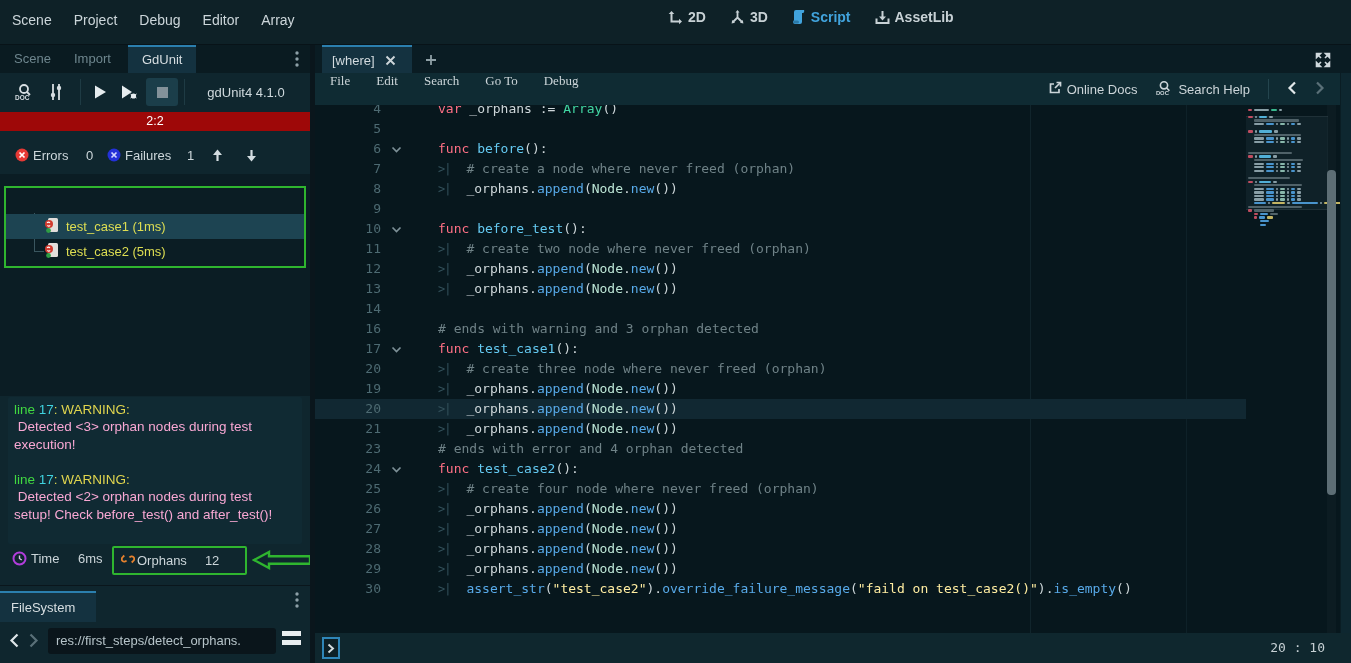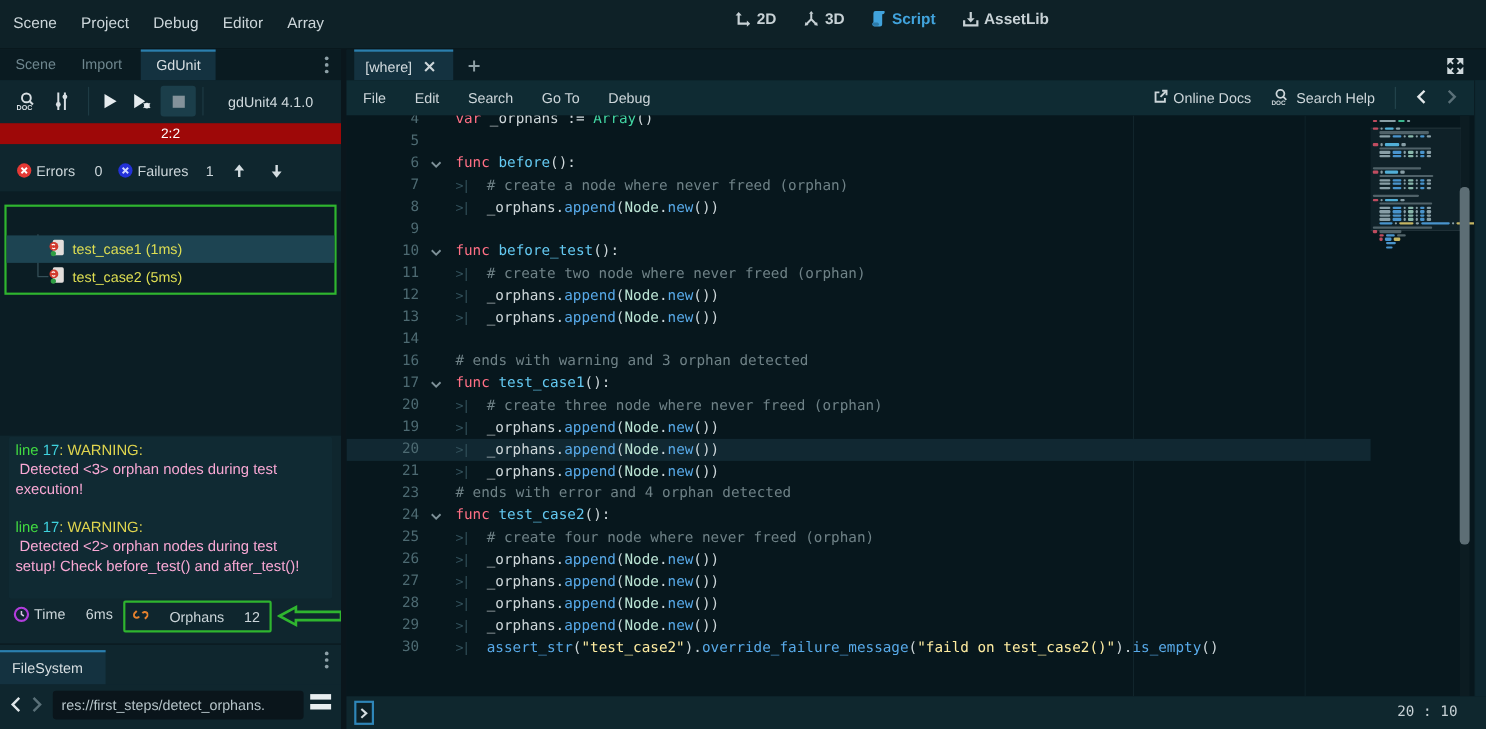--- a/index.html
+++ b/index.html
@@ -69,32 +69,32 @@
            line-height:26px;padding-left:8px;box-sizing:border-box;color:#b6c4c9;white-space:nowrap;overflow:hidden;}
   .hamb{position:absolute;left:282px;top:9px;width:19px;height:20px;}
   .hamb div{height:5px;background:#e8eef0;margin-bottom:4px;}
 
   
   .editor{position:absolute;left:315px;top:45px;width:1036px;height:618px;background:#0a1c23;}
   .ed-tabbar{position:absolute;left:0;top:0;width:1036px;height:28px;background:#0a1c23;}
   .ed-tab{position:absolute;left:7px;top:0;width:90px;height:26px;background:#143240;border-top:2px solid #2b7fae;
           display:flex;align-items:center;color:#d3dbdf;}
   .ed-menubar{position:absolute;left:0;top:28px;width:1036px;height:32px;background:#0f2b33;}
-  .ed-menus{position:absolute;left:15px;top:0;height:32px;display:flex;gap:26px;align-items:center;color:#ccd5d9;}
+  .ed-menus{position:absolute;left:15px;top:0;height:32px;display:flex;gap:26px;color:#ccd5d9;font-family:Liberation Serif, serif;}
   .ed-right{position:absolute;right:26px;top:0;height:32px;display:flex;gap:18px;align-items:center;color:#ccd5d9;}
   .mr-item{display:flex;align-items:center;gap:5px;}
   .msep{width:1px;height:20px;background:#24454e;}
 
   .codearea{position:absolute;left:0;top:60px;width:1025px;height:528px;background:#07171d;overflow:hidden;}
   .guide{position:absolute;top:0;bottom:0;width:1px;}
   .cl{display:flex;height:20px;line-height:20px;font-family:"DejaVu Sans Mono",monospace;font-size:13px;position:relative;}
   .cl.hl::before{content:"";position:absolute;left:0;right:94px;top:0;bottom:0;background:#112832;}
   .ln{width:66px;text-align:right;padding-right:3px;color:#4d6a72;flex:none;position:relative;}
   .fold{width:24px;flex:none;display:flex;align-items:center;justify-content:center;position:relative;}
-  .lt{padding-left:6px;white-space:pre;position:relative;}
+  .lt{padding-left:6px;white-space:pre;position:relative;margin-left:24px;}
   .tk-kw{color:#ff7085;}.tk-pl{color:#ced7da;}.tk-ty{color:#42d6a3;}.tk-ty2{color:#bce5d5;}
   .tk-fn{color:#64c9f1;}.tk-fn2{color:#58aae9;}.tk-cm{color:#6f8287;}.tk-st{color:#ffeda1;}
   .tk-tab{color:#33515b;margin-right:16px;letter-spacing:-1px;font-size:12px;}
 
   .minimap{position:absolute;left:933px;top:3px;width:80px;}
   .mmr{display:flex;align-items:center;height:3.6px;}
   .mms{height:2.3px;margin-right:2px;border-radius:1px;opacity:.95;flex:none;}
   .mmtab{width:6px;flex:none;}
   .mm-kw{background:#c94f63;}.mm-fn{background:#55b7e0;}.mm-fn2{background:#4d9bd6;}.mm-cm{background:#54666d;}
   .mm-pl{background:#8fa5ad;}.mm-ty{background:#3cc094;}.mm-ty2{background:#8fc0b2;}.mm-st{background:#cdbd66;}
@@ -292,21 +292,21 @@
             <path d="M7.5 4.5 v3 l2.2 1.5" stroke="#d9c3e4" stroke-width="1.4" fill="none"></path>
           </svg></span>
       <span class="abs" style="left:31px;top:5px;">Time</span>
       <span class="abs" style="left:78px;top:5px;">6ms</span>
       <div class="greenbox">
         <span style="margin-left:7px;">
           <svg width="14" height="14" viewBox="0 0 14 14">
               <path d="M5.5 8.5 a2.6 2.6 0 1 1-3.6-3.6 l1.4-1.4" fill="none" stroke="#e6822e" stroke-width="1.8"></path>
               <path d="M8.5 5.5 a2.6 2.6 0 1 1 3.6 3.6 l-1.4 1.4" fill="none" stroke="#e6822e" stroke-width="1.8"></path>
             </svg></span>
-        <span style="margin-left:19px;">Orphans</span>
+        <span style="margin-left:2px;">Orphans</span>
         <span style="margin-left:18px;">12</span>
       </div>
       <span class="abs" style="left:252px;top:4px;">
         <svg width="60" height="20" viewBox="0 0 60 20">
             <polygon points="2,10 17,2 17,6.2 58,6.2 58,13.8 17,13.8 17,18" fill="none" stroke="#2fb52f" stroke-width="2.4"></polygon>
           </svg></span>
     </div>
 
     <div class="fs-header">
       <span class="fs-tab">FileSystem</span>

